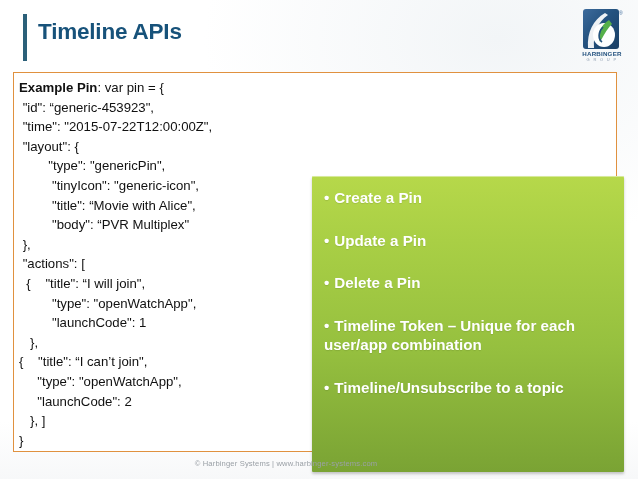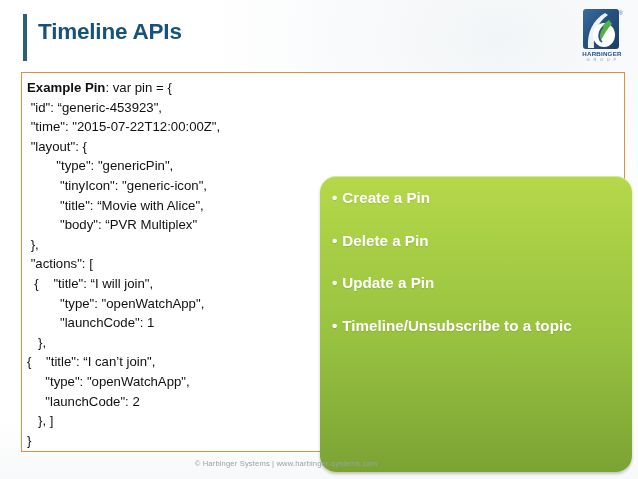--- a/index.html
+++ b/index.html
@@ -55,21 +55,21 @@
     left: 579px;
     top: 8px;
     width: 46px;
     height: 55px;
   }
   .logo svg { display: block; }
 
   
   .content-box {
     position: absolute;
-    left: 21px;
+    left: 13px;
     top: 72px;
     width: 604px;
     height: 380px;
     border: 1.5px solid #e0913f;
     background: #ffffff;
     box-sizing: border-box;
   }
 
   
   .code-block {
@@ -85,21 +85,21 @@
   .code-line { white-space: pre; }
   .code-line b { font-weight: bold; }
 
   
   .green-panel {
     position: absolute;
     left: 298px;
     top: 103px;
     width: 312px;
     height: 296px;
-    border-radius: 16px;
+    border-radius: 1px;
     background: linear-gradient(180deg, #b6d84a 0%, #a9cf45 22%, #96c03f 58%, #7aa334 100%);
     box-shadow: 0 2px 3px rgba(0,0,0,0.22), inset 0 1px 0 rgba(255,255,255,0.45);
     box-sizing: border-box;
     padding: 12px 4px 10px 12px;
     overflow: hidden;
   }
   .bullet {
     color: #ffffff;
     font-size: 15.2px;
     font-weight: bold;
@@ -158,22 +158,23 @@
       </svg>
     </div>
   </div>
 
   <div class="content-box">
 
     <div class="code-block"><div class="code-line"><b>Example Pin</b>: var pin = {</div><div class="code-line"> "id": “generic-453923",</div><div class="code-line"> "time": "2015-07-22T12:00:00Z",</div><div class="code-line"> "layout": {</div><div class="code-line">        "type": "genericPin",</div><div class="code-line">         "tinyIcon": "generic-icon",</div><div class="code-line">         "title": “Movie with Alice",</div><div class="code-line">         "body": “PVR Multiplex"</div><div class="code-line"> },</div><div class="code-line"> "actions": [</div><div class="code-line">  {    "title": “I will join",</div><div class="code-line">         "type": "openWatchApp",</div><div class="code-line">         "launchCode": 1</div><div class="code-line">   },</div><div class="code-line">{    "title": “I can’t join",</div><div class="code-line">     "type": "openWatchApp",</div><div class="code-line">     "launchCode": 2</div><div class="code-line">   }, ]</div><div class="code-line">}</div></div>
 
     <div class="green-panel">
         <div class="bullet"><span class="dot">•</span><span>Create a Pin</span></div>
+        <div class="bullet"><span class="dot">•</span><span>Update a Pin</span></div>
         <div class="bullet"><span class="dot">•</span><span>Delete a Pin</span></div>
-        <div class="bullet"><span class="dot">•</span><span>Update a Pin</span></div>
+        <div class="bullet"><span class="dot">•</span><span>Timeline Token – Unique for each user/app combination</span></div>
         <div class="bullet"><span class="dot">•</span><span>Timeline/Unsubscribe to a topic</span></div>
       </div>
 
   </div>
 
   <div class="footer">
     <div class="footer-text">© Harbinger Systems | www.harbinger-systems.com</div>
   </div>
 
 </div>

